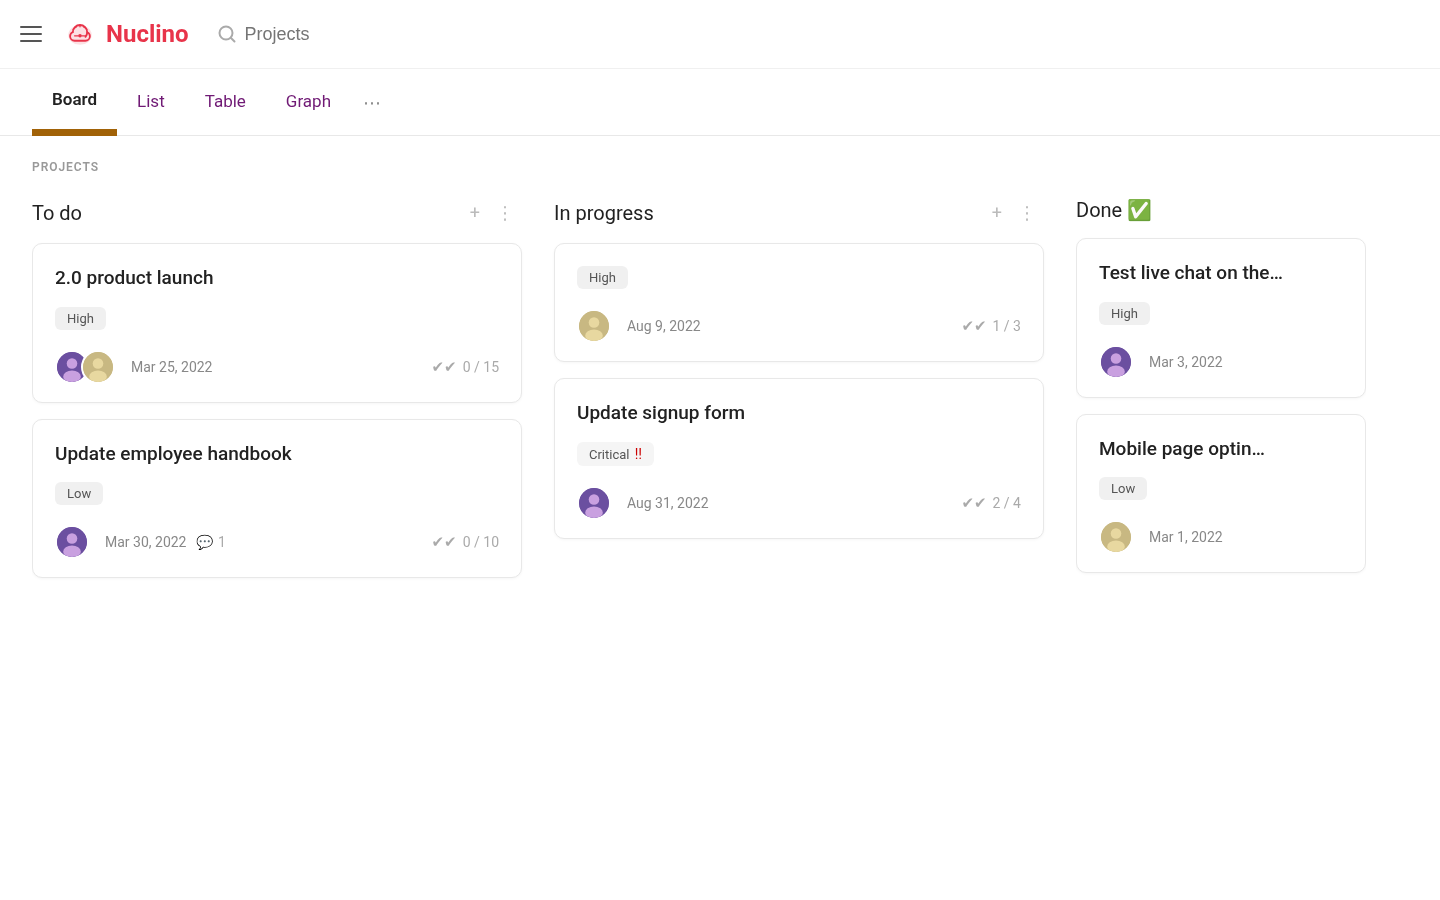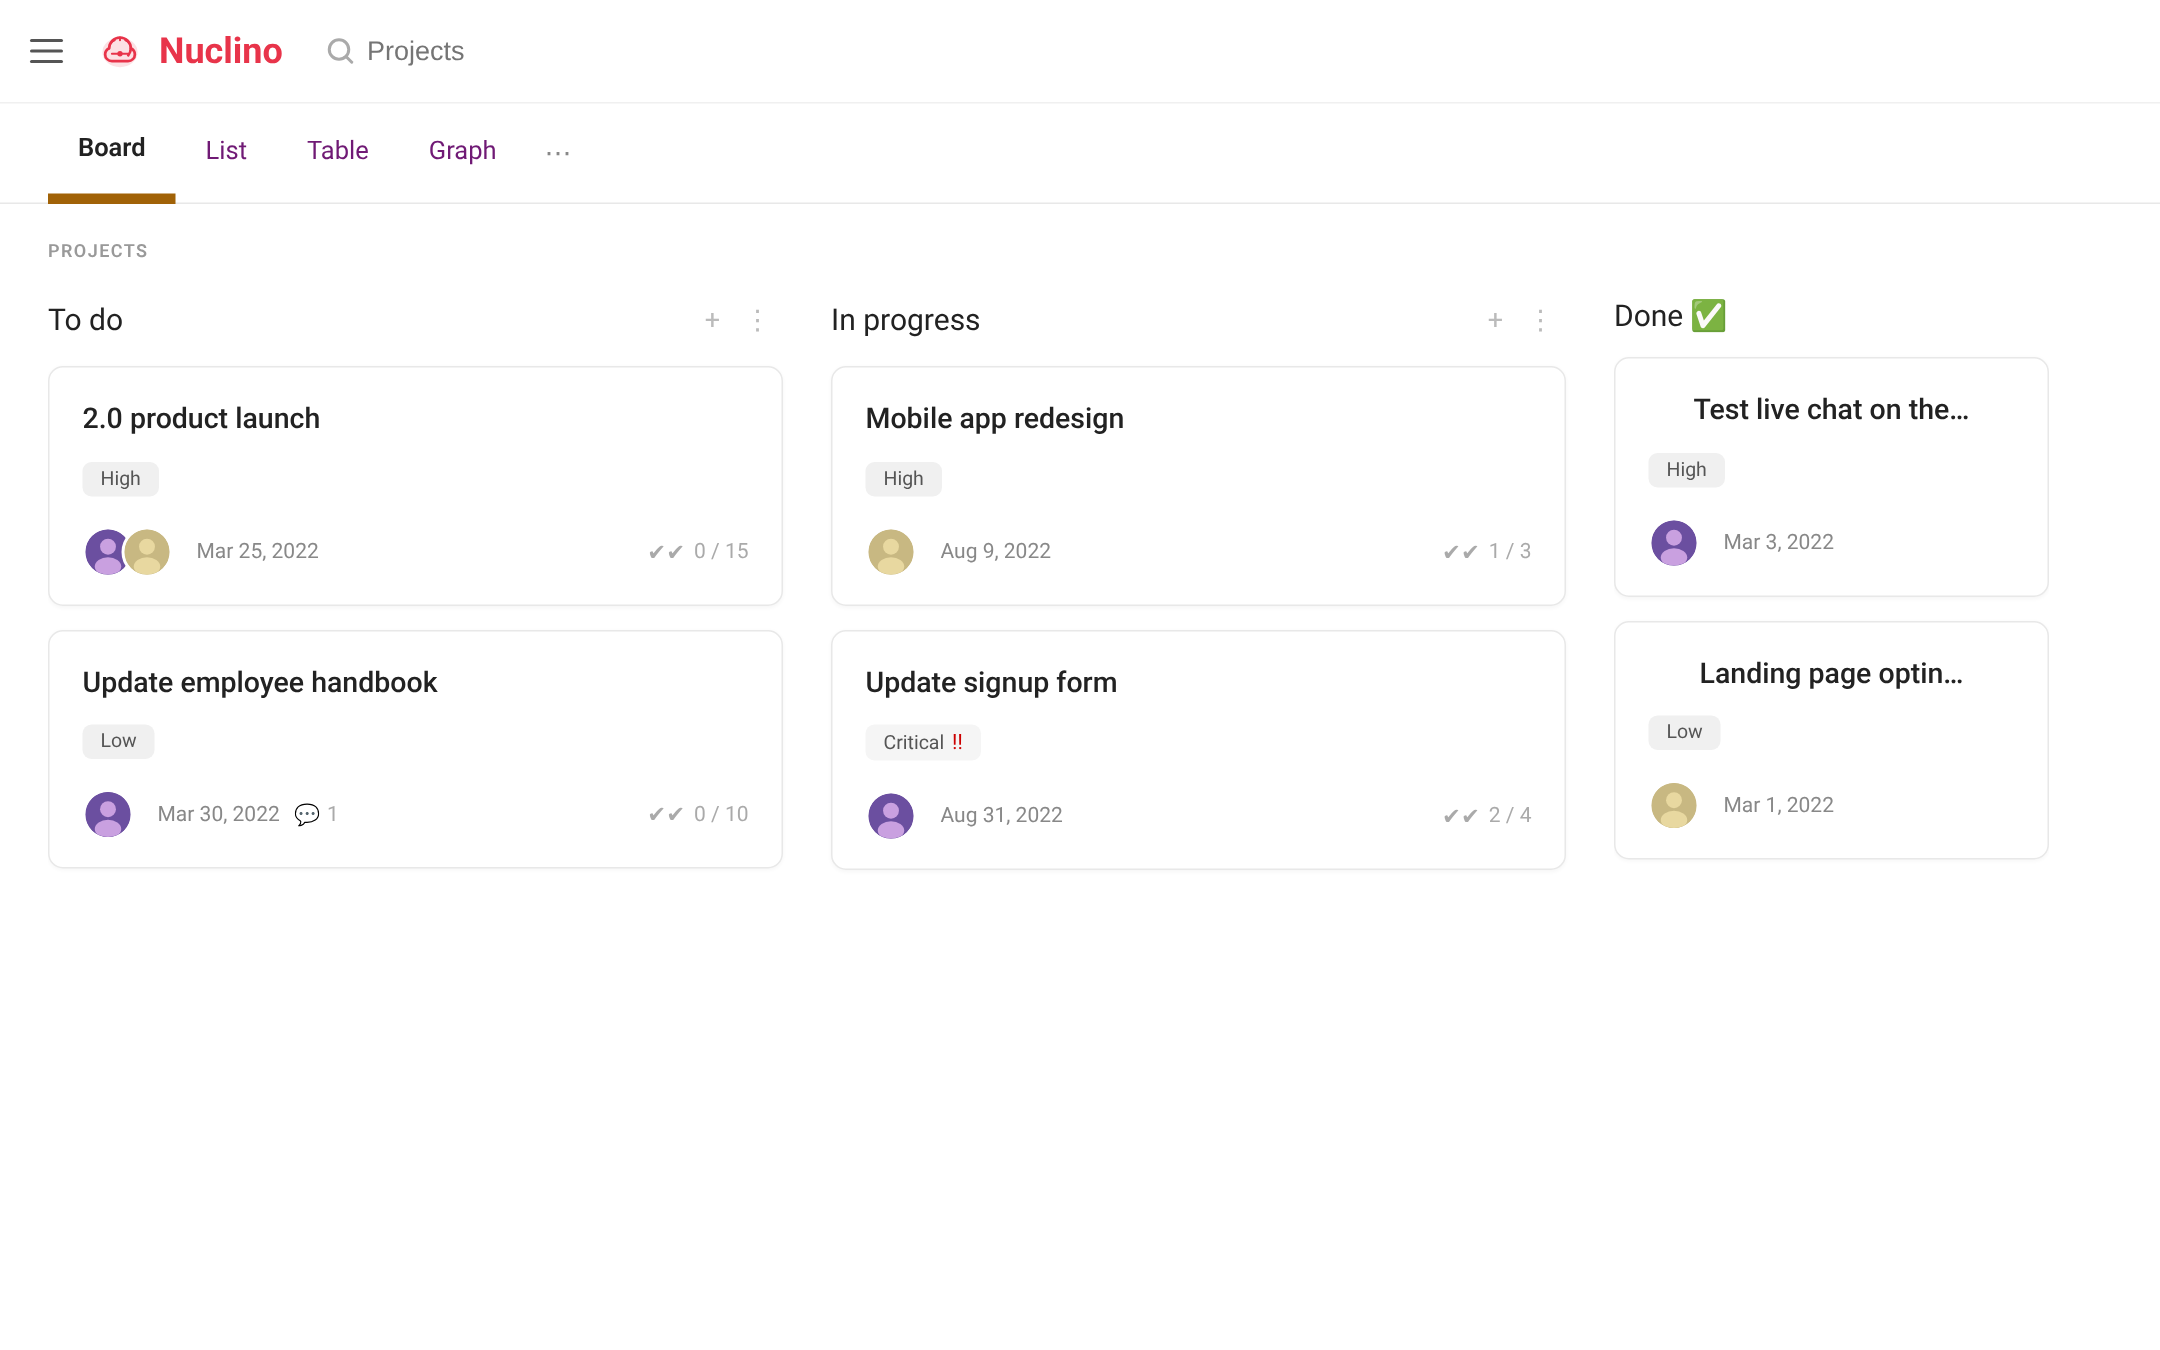--- a/index.html
+++ b/index.html
@@ -213,21 +213,20 @@
 
     
     .column.done {
       flex: 0 0 290px;
       overflow: hidden;
     }
     .column.done .card-title {
       white-space: nowrap;
       overflow: hidden;
       text-overflow: ellipsis;
-      text-align: center;
     }
 
     
     .brain-svg {
       width: 36px;
       height: 36px;
     }
 
     
     .exclaim {
@@ -343,21 +342,20 @@
     </div>
 
     <div class="column">
       <div class="column-header">
         <span class="column-title">In progress</span>
         <span class="col-action">+</span>
         <span class="col-action">⋮</span>
       </div>
 
       <div class="card">
-        <div class="card-title">Mobile app redesign</div>
         <div class="card-badge">High</div>
         <div class="card-footer">
           <div class="avatars">
             <div class="avatar beige">
               <svg width="34" height="34" viewBox="0 0 34 34">
                   <circle cx="17" cy="17" r="17" fill="#c8b882"></circle>
                   <circle cx="17" cy="13" r="6" fill="#e8d8a0"></circle>
                   <ellipse cx="17" cy="28" rx="10" ry="7" fill="#e8d8a0"></ellipse>
                 </svg>
             </div>
@@ -412,21 +410,21 @@
                   <circle cx="17" cy="13" r="6" fill="#c9a0e0"></circle>
                   <ellipse cx="17" cy="28" rx="10" ry="7" fill="#c9a0e0"></ellipse>
                 </svg>
             </div>
           </div>
           <span class="card-date">Mar 3, 2022</span>
         </div>
       </div>
 
       <div class="card">
-        <div class="card-title">Landing page optin…</div>
+        <div class="card-title">Mobile page optin…</div>
         <div class="card-badge">Low</div>
         <div class="card-footer">
           <div class="avatars">
             <div class="avatar beige">
               <svg width="34" height="34" viewBox="0 0 34 34">
                   <circle cx="17" cy="17" r="17" fill="#c8b882"></circle>
                   <circle cx="17" cy="13" r="6" fill="#e8d8a0"></circle>
                   <ellipse cx="17" cy="28" rx="10" ry="7" fill="#e8d8a0"></ellipse>
                 </svg>
             </div>

